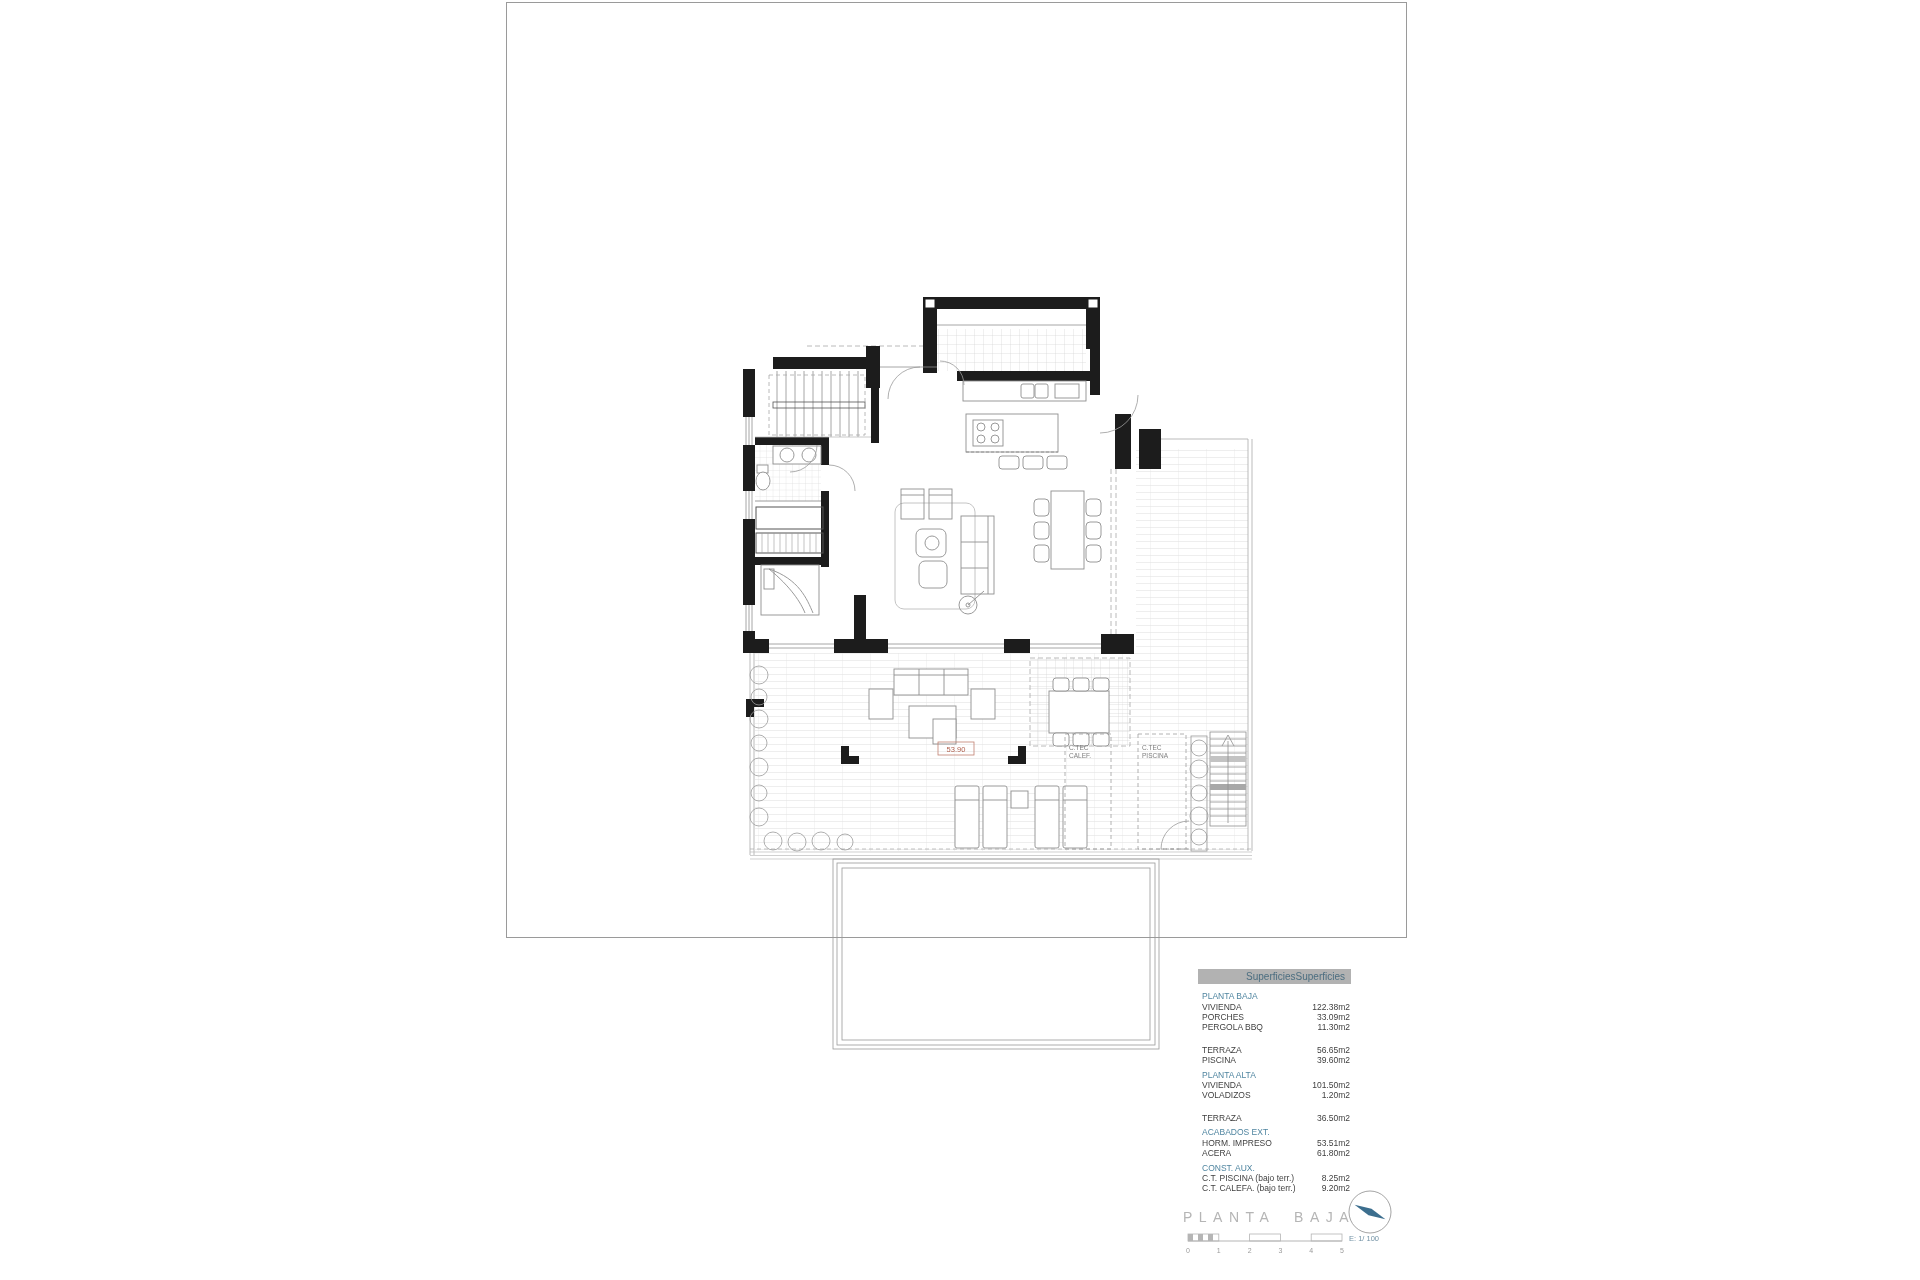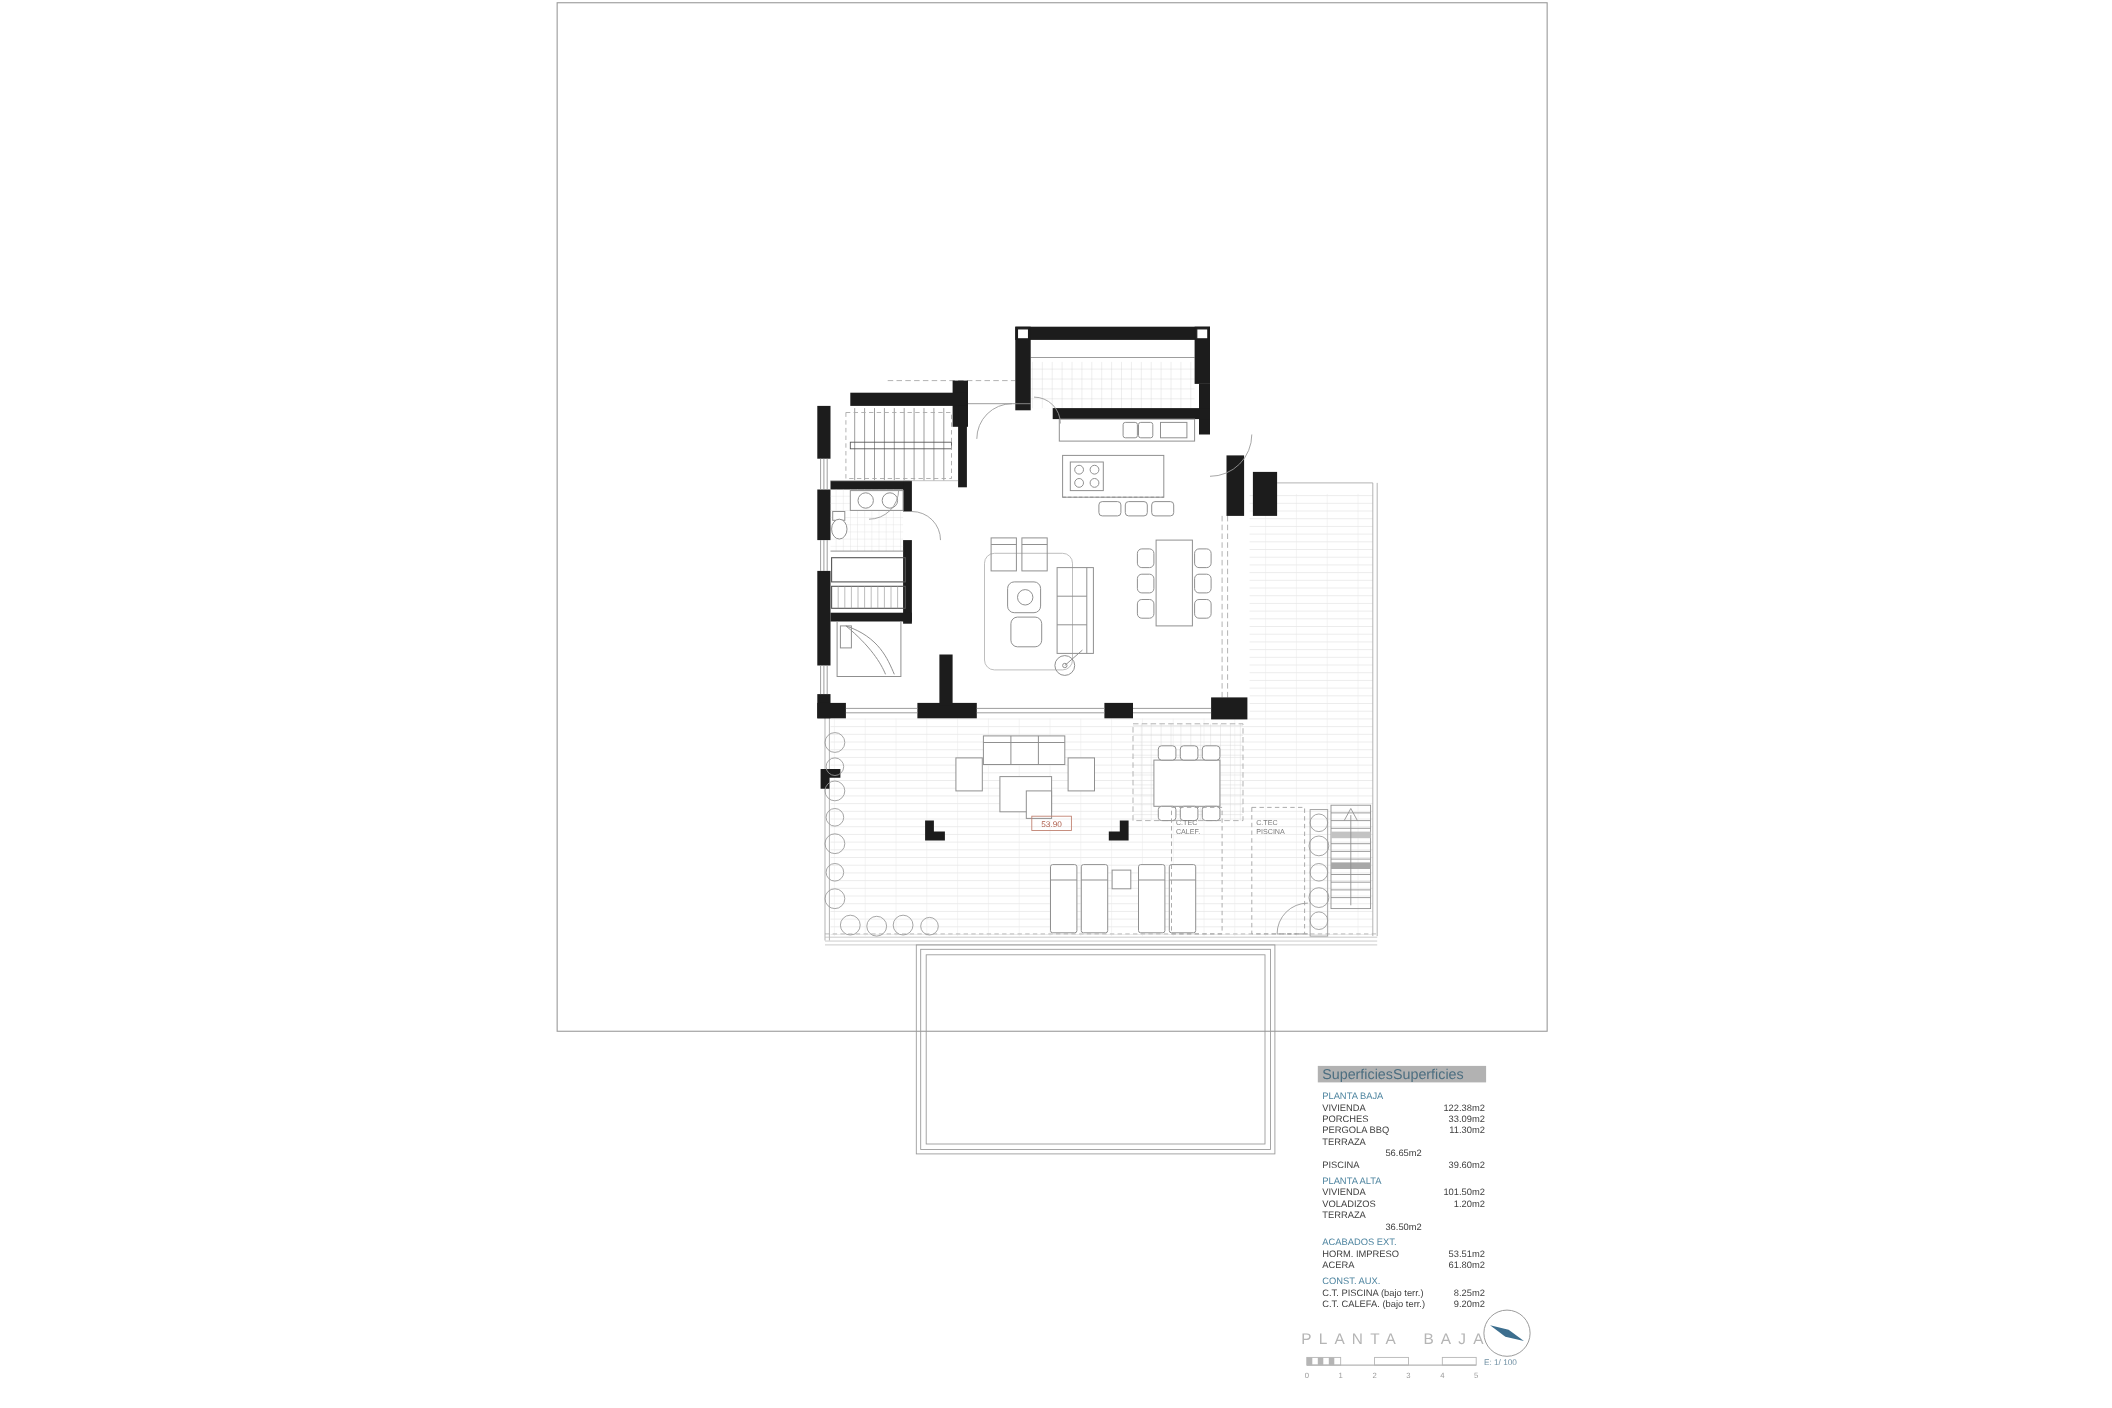--- a/index.html
+++ b/index.html
@@ -1,27 +1,27 @@
 <!DOCTYPE html>
 <html><head>
 <meta charset="utf-8">
 <style>
   html,body{margin:0;padding:0;background:#ffffff;}
   body{width:1920px;height:1280px;position:relative;font-family:"Liberation Sans",sans-serif;overflow:hidden;}
   .sheet{position:absolute;left:506px;top:2px;width:901px;height:936px;background:#fff;border:1px solid #9a9a9a;box-sizing:border-box;}
   .plan-svg{position:absolute;left:0;top:0;width:901px;height:1272px;}
   
   .areas{position:absolute;left:691px;top:966px;width:153px;font-size:8.5px;color:#3f3f3f;}
-  .areas .thead{display:flex;justify-content:flex-start;align-items:center;background:#b2b2b2;color:#4c6e80;height:15px;padding:0 6px 0 4px;font-size:13px;}
+  .areas .thead{display:flex;justify-content:flex-end;align-items:center;background:#b2b2b2;color:#4c6e80;height:15px;padding:0 6px 0 4px;font-size:10px;}
   .trow{display:flex;justify-content:space-between;line-height:10.4px;padding:0 1px 0 4px;}
   .trow .tl{white-space:nowrap;}
   .trow .tv{white-space:nowrap;text-align:center;}
   .trow.sec{color:#4f85a0;margin-top:4px;line-height:10.5px;}
   .trow.first{margin-top:7px;}
-  .trow.gap{margin-top:0;flex-direction:column;}
+  .trow.gap{margin-top:12px;}
   
   .sheet-title{position:absolute;left:676px;top:1206px;width:190px;font-size:14px;letter-spacing:6.5px;word-spacing:9px;color:#b5b5b5;white-space:nowrap;}
   .north{position:absolute;left:838px;top:1184px;width:50px;height:50px;}
   .scalebar{position:absolute;left:672px;top:1224px;width:220px;height:32px;}
 </style>
 </head>
 <body>
 
 <div class="sheet">
 

